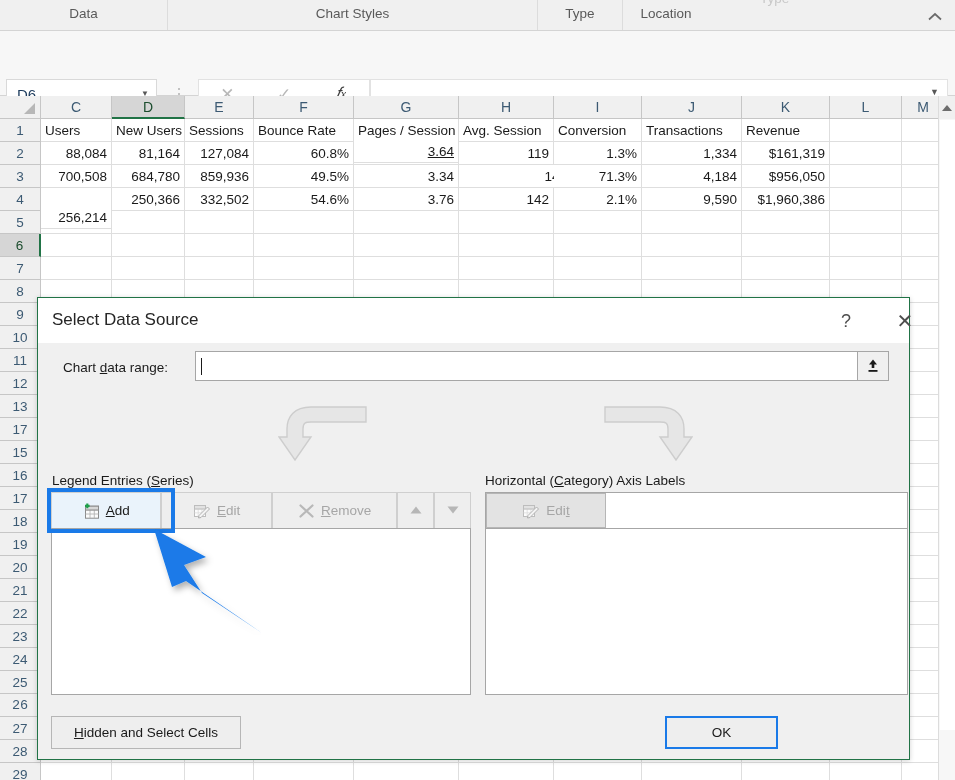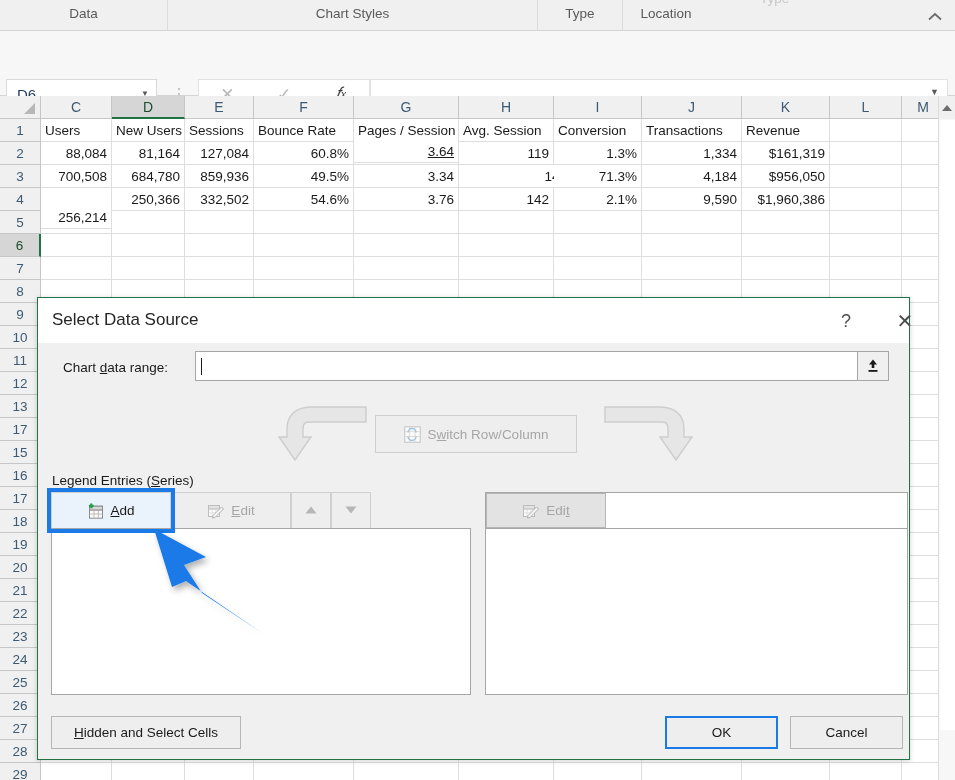--- a/index.html
+++ b/index.html
@@ -402,21 +402,21 @@
       </div>
       <div class="row-h" style="top: 506px;">
         <span>23</span>
       </div>
       <div class="row-h" style="top: 529px;">
         <span>24</span>
       </div>
       <div class="row-h" style="top: 552px;">
         <span>25</span>
       </div>
-      <div class="row-h" style="top: 575px;">
+      <div class="row-h" style="top: 575px; font-family: Liberation Mono, monospace;">
         <span>26</span>
       </div>
       <div class="row-h" style="top: 598px;">
         <span>27</span>
       </div>
       <div class="row-h" style="top: 621px;">
         <span>28</span>
       </div>
       <div class="row-h" style="top: 644px;">
         <span>29</span>
@@ -882,32 +882,26 @@
     </svg>
   </div>
 
   <svg id="arrow-left" class="arrow-curve" width="92" height="62" viewBox="0 0 92 62">
     <path d="M88 4 L33 4 C16 4 9 14 9 26 L9 34 L1 34 L17 57 L33 34 L25 34 L25 26 C25 20 27 19 33 19 L88 19 Z" fill="#e6e6e6" stroke="#cdcdcd" stroke-width="1.4"></path>
   </svg>
   <svg id="arrow-right" class="arrow-curve" width="92" height="62" viewBox="0 0 92 62">
     <path d="M4 4 L59 4 C76 4 83 14 83 26 L83 34 L91 34 L75 57 L59 34 L67 34 L67 26 C67 20 65 19 59 19 L4 19 Z" fill="#e6e6e6" stroke="#cdcdcd" stroke-width="1.4"></path>
   </svg>
 
-  <div id="switch-btn">
-    <svg width="17" height="17" viewBox="0 0 17 17">
-      <rect x="0.8" y="0.8" width="15.4" height="15.4" fill="#fbfbfb" stroke="#c2c2c2"></rect>
-      <path d="M0.8 5.6 H16.2 M0.8 10.5 H16.2 M5.6 0.8 V16.2 M11 0.8 V16.2" stroke="#d8d8d8" stroke-width="0.9"></path>
-      <path d="M4 6.5 A4 4 0 0 1 12 6.5" stroke="#9ec5e0" stroke-width="1.5" fill="none"></path>
-      <path d="M12 10.5 A4 4 0 0 1 4 10.5" stroke="#9ec5e0" stroke-width="1.5" fill="none"></path>
-    </svg>
-    <span><span>S</span><u>w</u><span>itch Row/Column</span></span>
-  </div>
 
   <div class="panel-label" id="legend-label">
     <span>Legend Entries (</span><u>S</u><span>eries)</span>
+  </div>
+  <div class="panel-label" id="axis-label">
+    <span>Horizontal (</span><u>C</u><span>ategory) Axis Labels</span>
   </div>
 
   <div class="toolbar" id="legend-toolbar">
     <div class="tb-btn enabled" id="btn-add">
       <svg width="17" height="16" viewBox="0 0 17 16">
         <rect x="2.5" y="3.2" width="13" height="12" fill="#fbfbfb" stroke="#8a8a8a" stroke-width="1"></rect>
         <path d="M2.5 7 H15.5 M2.5 11 H15.5 M7 3.2 V15.2 M11.3 3.2 V15.2" stroke="#b4b4b4" stroke-width="0.9"></path>
         <rect x="2.5" y="3.2" width="13" height="3.8" fill="#d7d7d7" stroke="#8a8a8a" stroke-width="1"></rect>
         <path d="M4.3 0.6 V5.2 M2 2.9 H6.6" stroke="#1e9e4a" stroke-width="2.1"></path>
       </svg>
@@ -915,20 +909,26 @@
     </div>
     <div class="tb-btn" id="btn-edit">
       <svg width="18" height="16" viewBox="0 0 18 16">
         <rect x="1.5" y="2.5" width="11" height="11" fill="#fcfcfc" stroke="#bdbdbd"></rect>
         <path d="M1.5 6 H12.5 M1.5 9.8 H12.5 M5.2 2.5 V13.5 M8.9 2.5 V13.5" stroke="#dcdcdc" stroke-width="0.8"></path>
         <rect x="1.5" y="2.5" width="11" height="3.5" fill="#e2e2e2" stroke="#bdbdbd"></rect>
         <path d="M6 12.5 L14.5 4 L16.5 6 L8 14.5 L5.5 15 Z" fill="#f4f4f4" stroke="#b0b0b0"></path>
       </svg>
       <span><span></span><u>E</u><span>dit</span></span>
     </div>
+    <div class="tb-btn" id="btn-remove">
+      <svg width="17" height="16" viewBox="0 0 17 16">
+        <path d="M2.5 2.5 L14.5 13.5 M14.5 2.5 L2.5 13.5" stroke="#b8b8b8" stroke-width="2.2" stroke-linecap="round"></path>
+      </svg>
+      <span><span></span><u>R</u><span>emove</span></span>
+    </div>
     <div class="tb-btn" id="btn-up">
       <span>
         <svg width="14" height="10" viewBox="0 0 14 10">
             <path d="M7 1.5 L12.5 8.5 L1.5 8.5 Z" fill="#b6b6b6"></path>
           </svg>
       </span>
     </div>
     <div class="tb-btn" id="btn-down">
       <span>
         <svg width="14" height="10" viewBox="0 0 14 10">
@@ -951,21 +951,20 @@
     </div>
   </div>
 
   <div class="listbox" id="legend-list"></div>
   <div class="listbox" id="axis-list"></div>
 
   <div id="btn-hidden">
     <span><u>H</u><span>idden and Select Cells</span></span>
   </div>
   <div id="btn-ok">OK</div>
-  <div id="btn-cancel">Cancel</div>
 </div>
 
 <svg id="pointer-annotation" viewBox="0 0 140 120">
   <defs>
     <filter id="ptrshadow" x="-30%" y="-30%" width="180%" height="180%">
       <feDropShadow dx="3" dy="4" stdDeviation="3" flood-color="#000000" flood-opacity="0.3"></feDropShadow>
     </filter>
   </defs>
   <path d="M4 4 L56 32 L34 40 L52 68 L112 108 L36 56 L22 62 Z" fill="#1a7ae8" filter="url(#ptrshadow)"></path>
 </svg>

